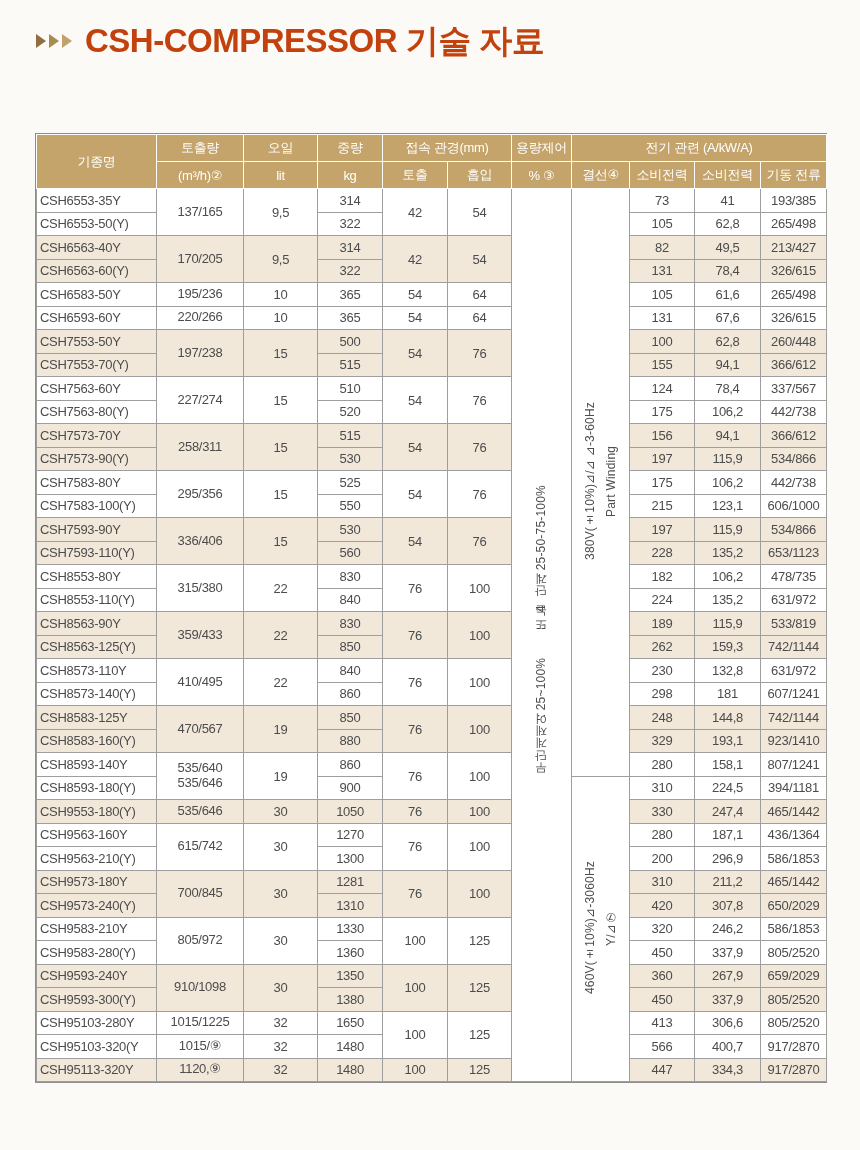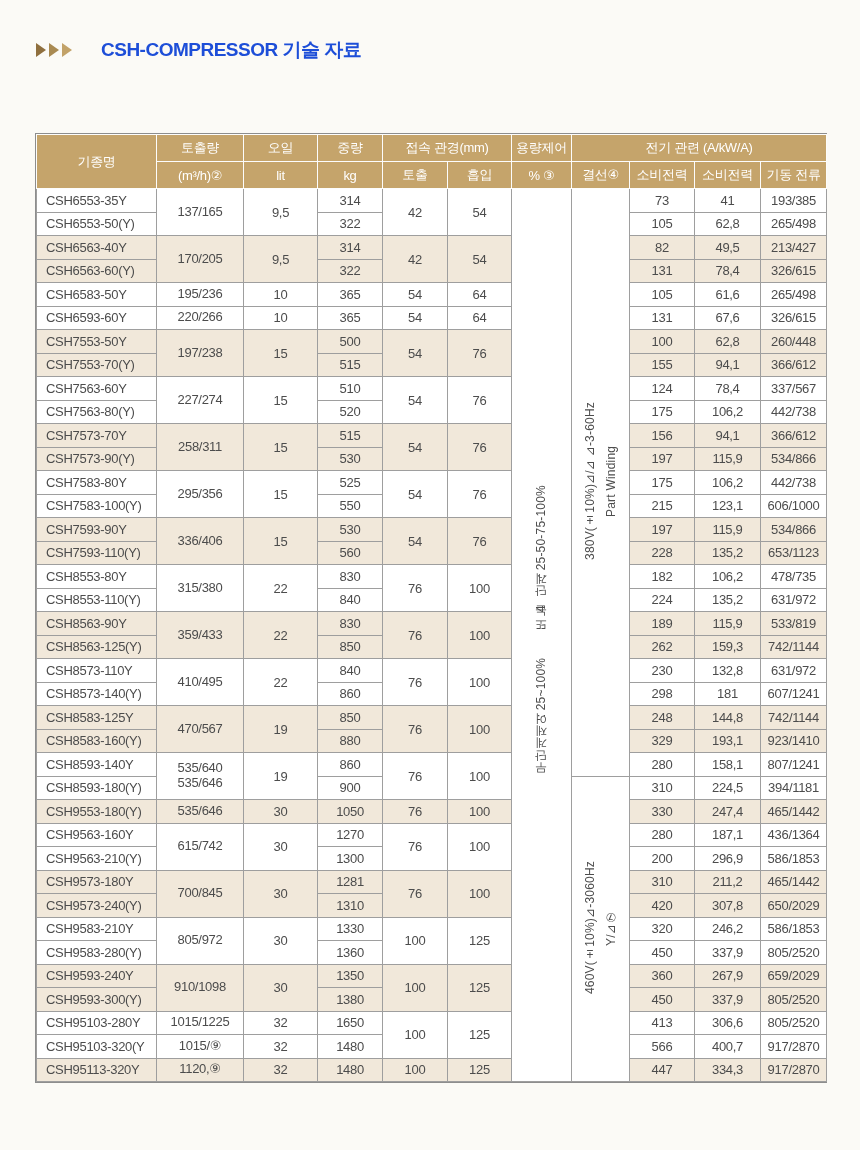--- a/index.html
+++ b/index.html
@@ -14,39 +14,39 @@
     display:flex;align-items:center;
   }
   .chevrons{display:inline-flex;align-items:center;margin-right:10px;}
   .chev{display:inline-block;width:0;height:0;
     border-top:7px solid transparent;border-bottom:7px solid transparent;
     margin-right:3px;}
   .chev.c1{border-left:10px solid #8f6f3e;}
   .chev.c2{border-left:10px solid #a98a52;}
   .chev.c3{border-left:10px solid #c2a268;}
   h1.title{
-    margin:16px;font-size:19px;font-weight:bold;color:#1d4ed8;
+    margin:0;font-size:33px;font-weight:bold;color:#c2410c;
     letter-spacing:-0.5px;line-height:1;
   }
   .table-wrap{
     position:absolute;top:133px;left:35px;width:790px;
     border:1px solid #8d8d8d;
   }
   table{border-collapse:collapse;table-layout:fixed;width:790px;}
   thead tr{height:27px;}
   thead th{
     background:#c5a46b;color:#ffffff;font-weight:normal;font-size:13px;
     border:1px solid #fdfdfc;padding:0;letter-spacing:-0.3px;
   }
   tbody tr{height:23.5px;}
   tbody td{
     border:1px solid #9e9e9e;background:#ffffff;
     font-size:13px;color:#4c4c4c;padding:0;letter-spacing:-0.3px;
   }
-  td.model{text-align:left;padding-left:9px;}
+  td.model{text-align:left;padding-left:3px;}
   td.num{text-align:center;}
   td.pre{white-space:pre-line;line-height:1.15;}
   td.sh{background:#f1e8da;}
   td.rot{background:#ffffff;text-align:center;vertical-align:middle;}
   .vtext,.vwrap{
     writing-mode:vertical-rl;transform:rotate(180deg);
     display:inline-block;white-space:pre;
     font-size:12px;color:#4d4d4d;letter-spacing:0.2px;
   }
   .vwrap div{text-align:center;line-height:1.75;}

